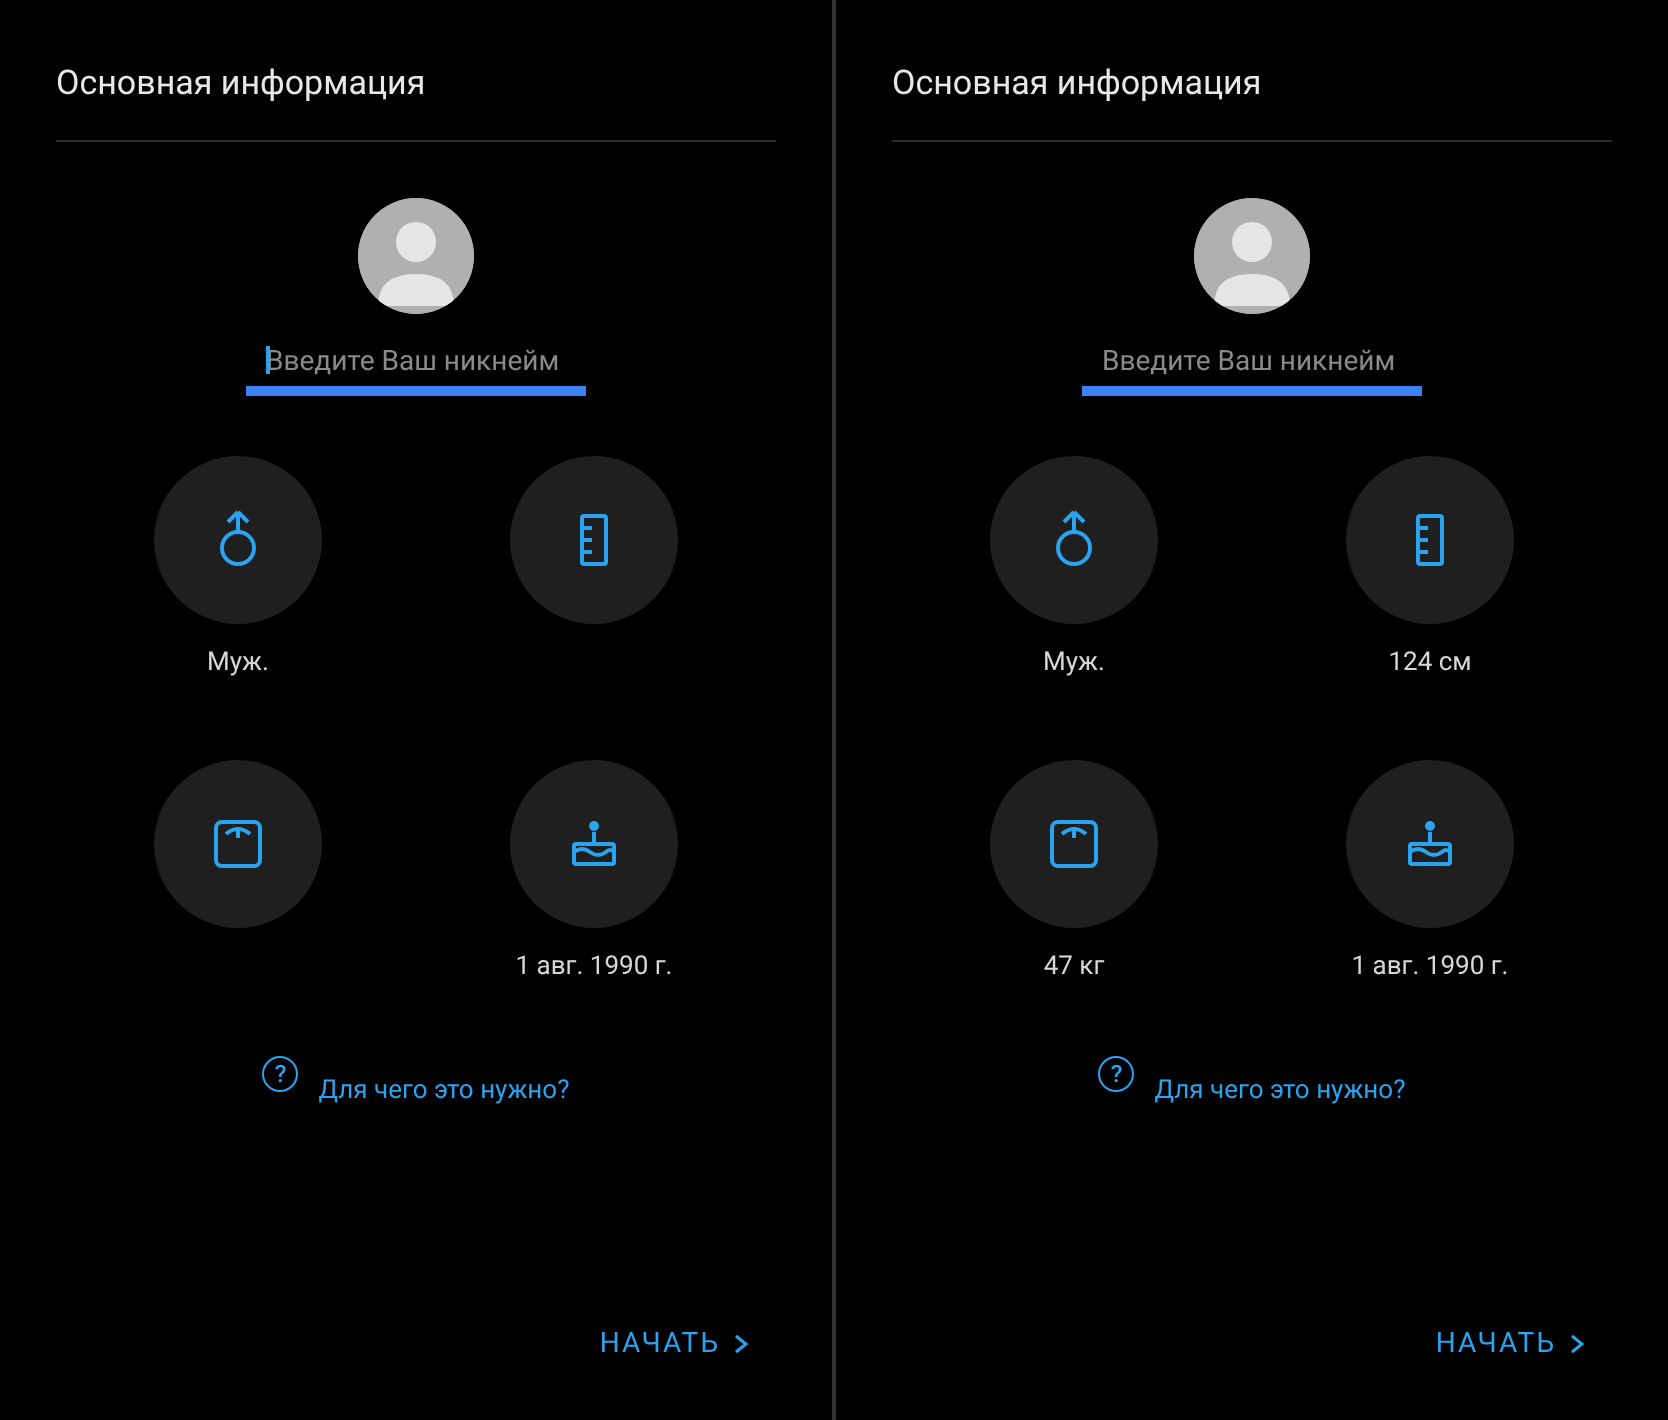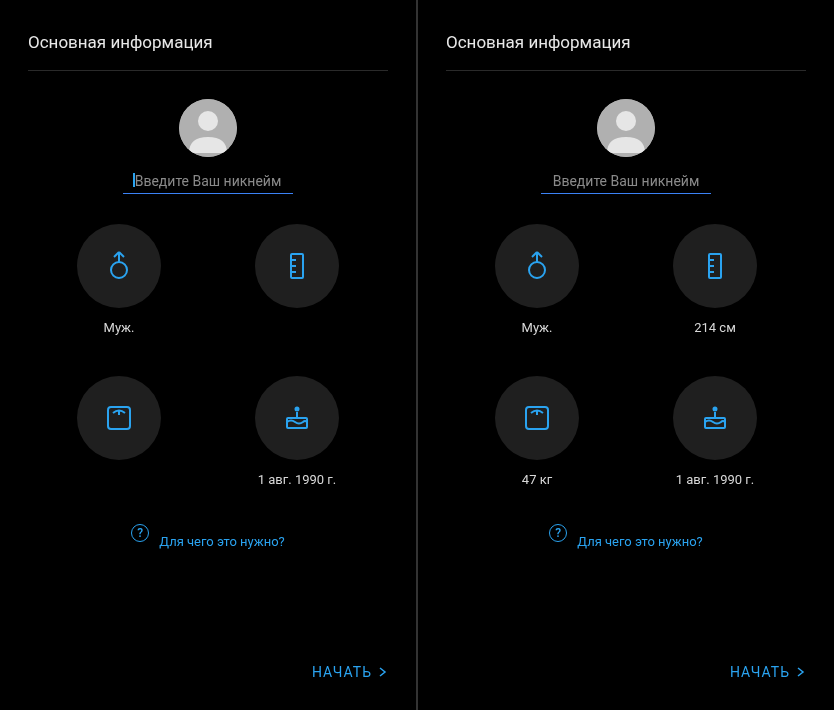--- a/index.html
+++ b/index.html
@@ -50,22 +50,21 @@
   }
   .avatar svg { width: 58px; height: 58px; }
   .nickname-wrap {
     display: flex;
     justify-content: center;
     margin-top: 14px;
   }
   .nickname {
     color: #8a8a8a;
     font-size: 14px;
-    text-align: center;
-    border-bottom: 1px solid #3b82f6;
+    border-bottom: 5px solid #3b82f6;
     padding: 2px 10px 4px 10px;
     min-width: 170px;
     position: relative;
   }
   .nickname.with-cursor::before {
     content: "";
     position: absolute;
     left: 10px;
     top: 2px;
     bottom: 6px;
@@ -124,21 +123,21 @@
     font-weight: 500;
   }
   .help-text {
     color: #2aa3f0;
     font-size: 13px;
     margin-top: 18px;
   }
   .footer {
     position: absolute;
     bottom: 30px;
-    right: 28px;
+    right: 40px;
     display: flex;
     align-items: center;
     gap: 6px;
     color: #2aa3f0;
     font-size: 14px;
     letter-spacing: 1px;
   }
   .footer svg { width: 10px; height: 10px; }
 </style>
 </head>
@@ -255,21 +254,21 @@
     </div>
     <div class="cell">
       <div class="circle">
         <svg viewBox="0 0 32 32" fill="none" stroke="#2aa3f0" stroke-width="2">
             <rect x="10" y="4" width="12" height="24" rx="1"></rect>
             <line x1="10" y1="10" x2="15" y2="10"></line>
             <line x1="10" y1="16" x2="15" y2="16"></line>
             <line x1="10" y1="22" x2="15" y2="22"></line>
           </svg>
       </div>
-      <div class="cell-label">214 см</div>
+      <div class="cell-label">124 см</div>
     </div>
     <div class="cell">
       <div class="circle">
         <svg viewBox="0 0 32 32" fill="none" stroke="#2aa3f0" stroke-width="2">
             <rect x="5" y="5" width="22" height="22" rx="3"></rect>
             <path d="M10 11 Q16 6 22 11"></path>
             <line x1="16" y1="8" x2="16" y2="13"></line>
           </svg>
       </div>
       <div class="cell-label">47 кг</div>

